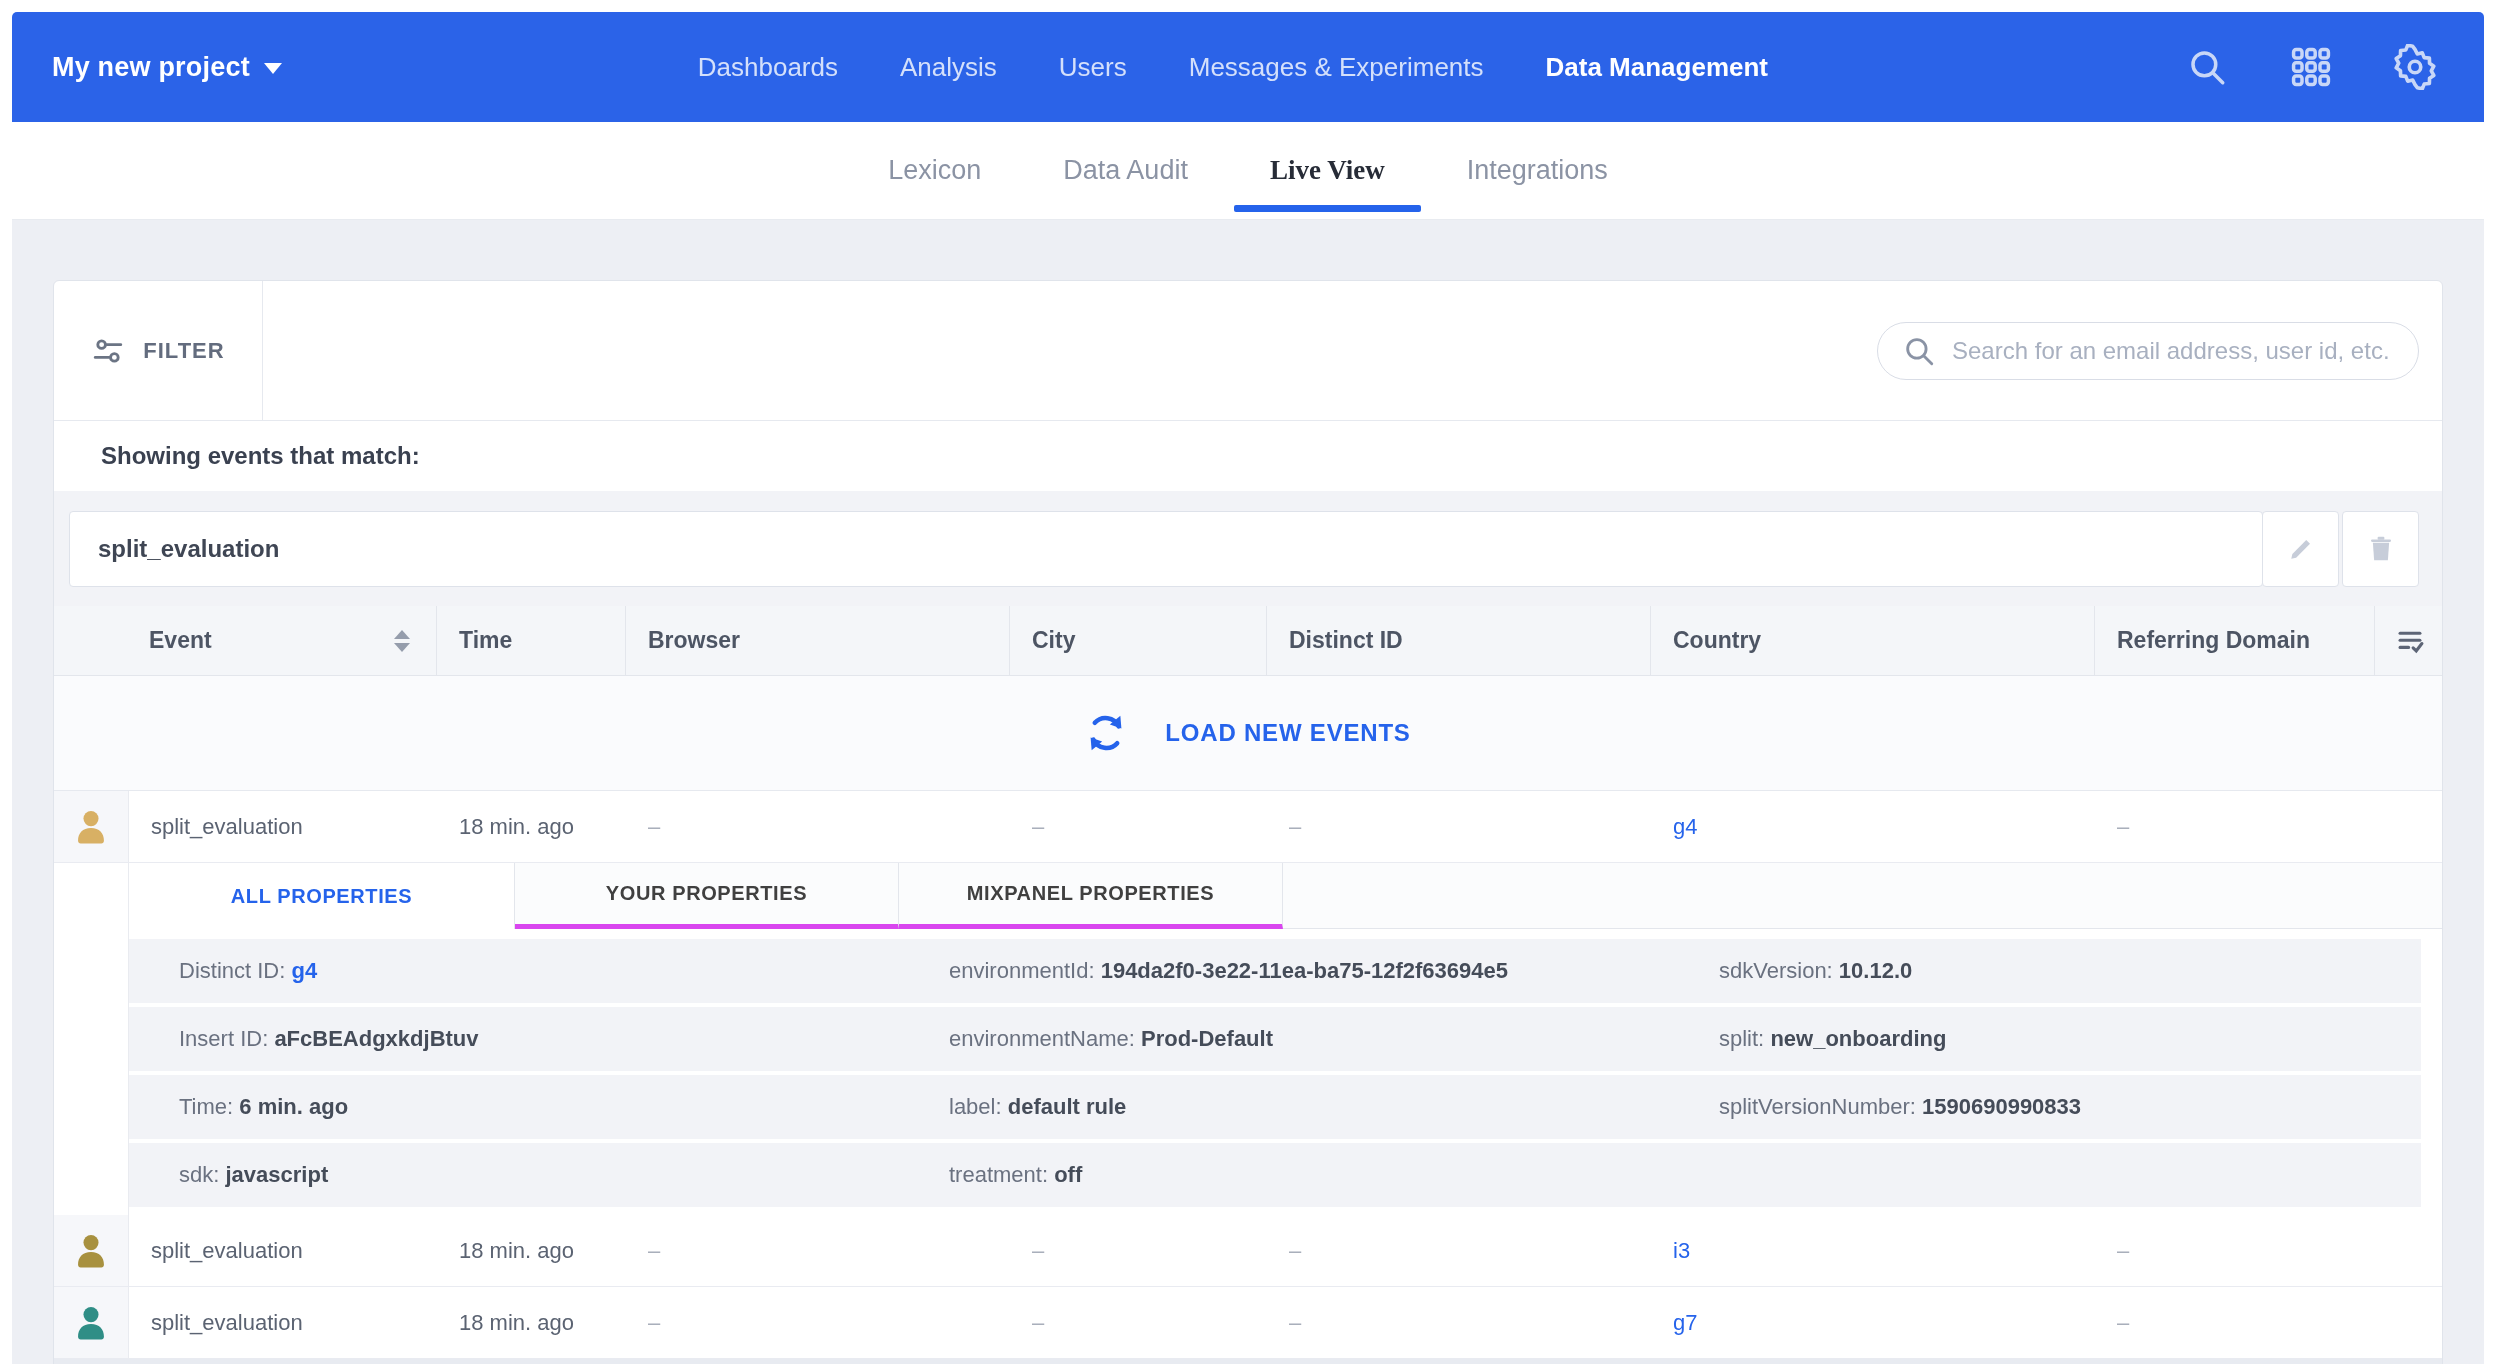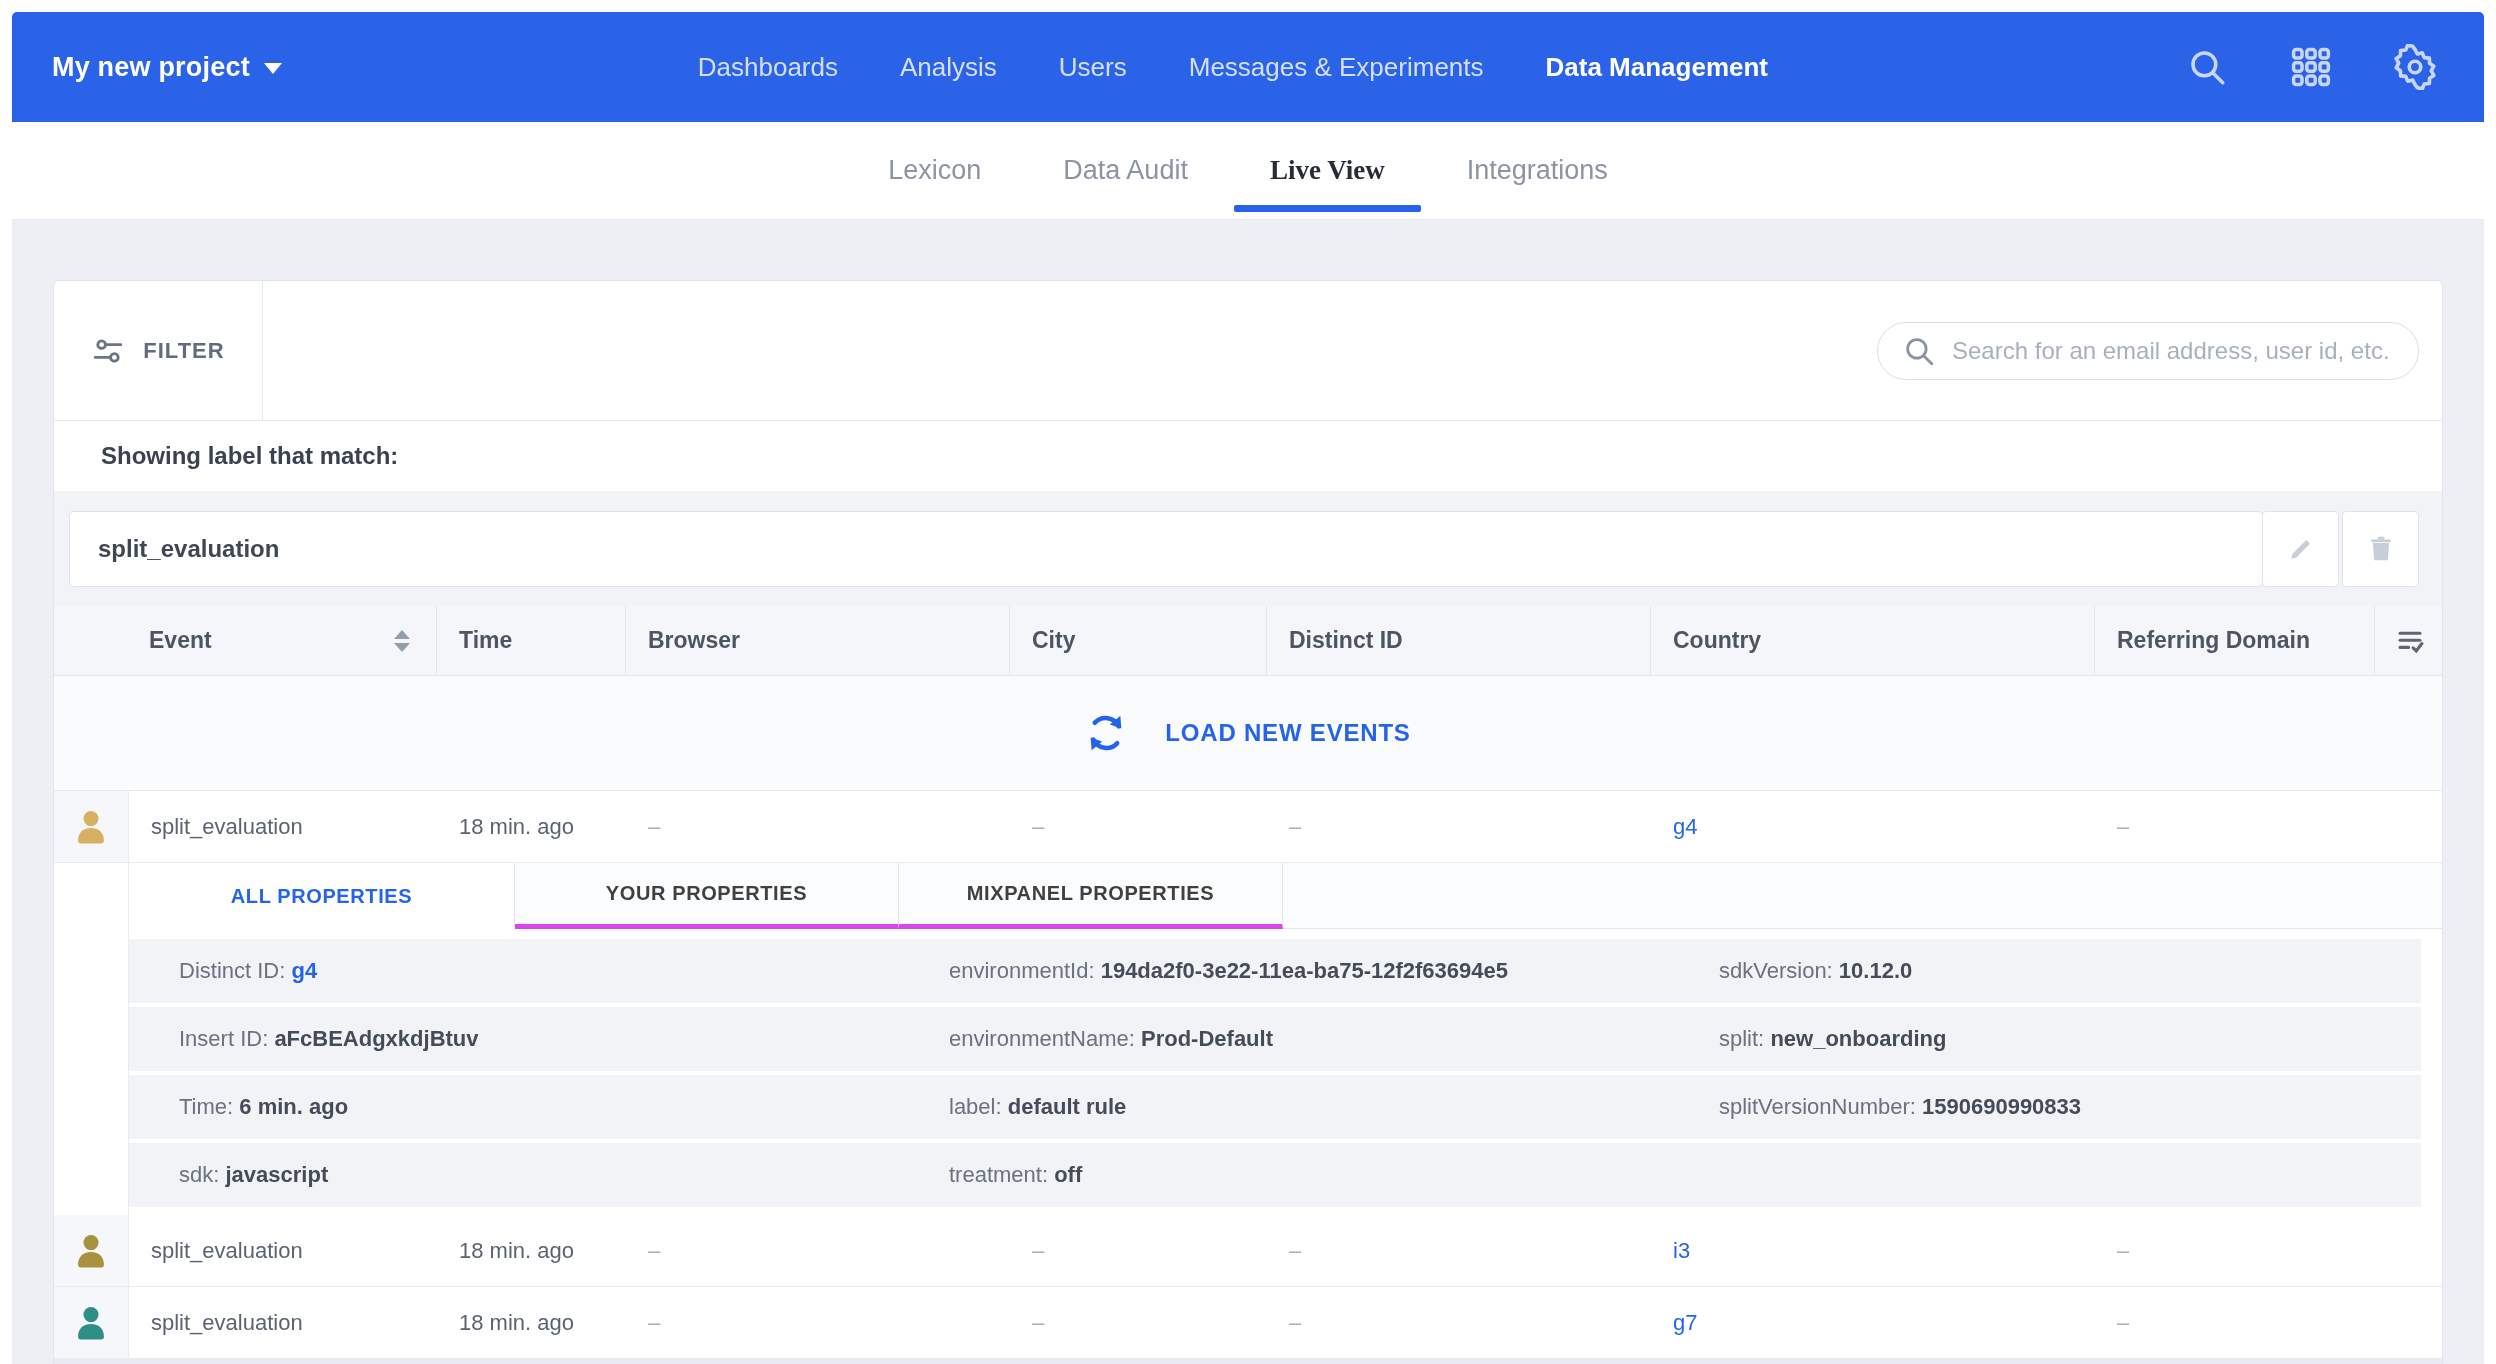--- a/index.html
+++ b/index.html
@@ -171,21 +171,21 @@
         <div class="search-pill">
           <svg width="34" height="34" viewBox="0 0 24 24" fill="none" stroke="#8a93a5" stroke-width="2" stroke-linecap="round">
             <circle cx="10.5" cy="10.5" r="6.5"></circle>
               <line x1="15.3" y1="15.3" x2="21" y2="21"></line>
           </svg>
           <input type="text" placeholder="Search for an email address, user id, etc." style="">
         </div>
       </div>
 
       <div class="match-row">
-        <span class="match-heading">Showing label that match:</span>
+        <span class="match-heading">Showing events that match:</span>
       </div>
 
       <div class="query-band">
         <div class="query-input">split_evaluation</div>
         <div class="icon-btn edit">
           <svg width="30" height="30" viewBox="0 0 24 24" fill="#c7cdd9">
             <path d="M4.2 19.8l.9-3.9L16.2 4.8l3 3L8.1 18.9l-3.9.9z"></path>
           </svg>
         </div>
         <div class="icon-btn del">

